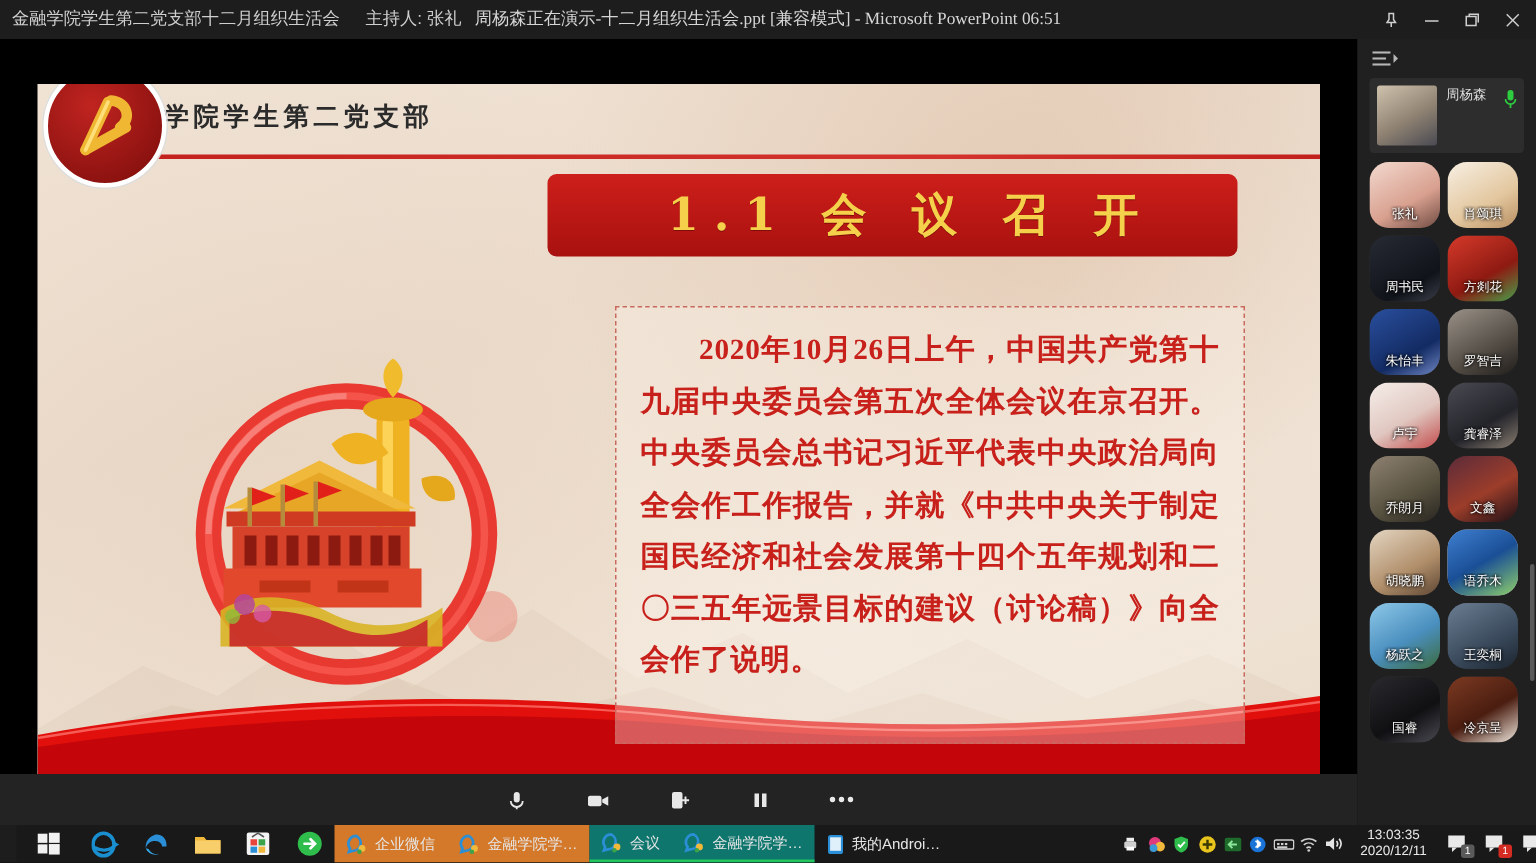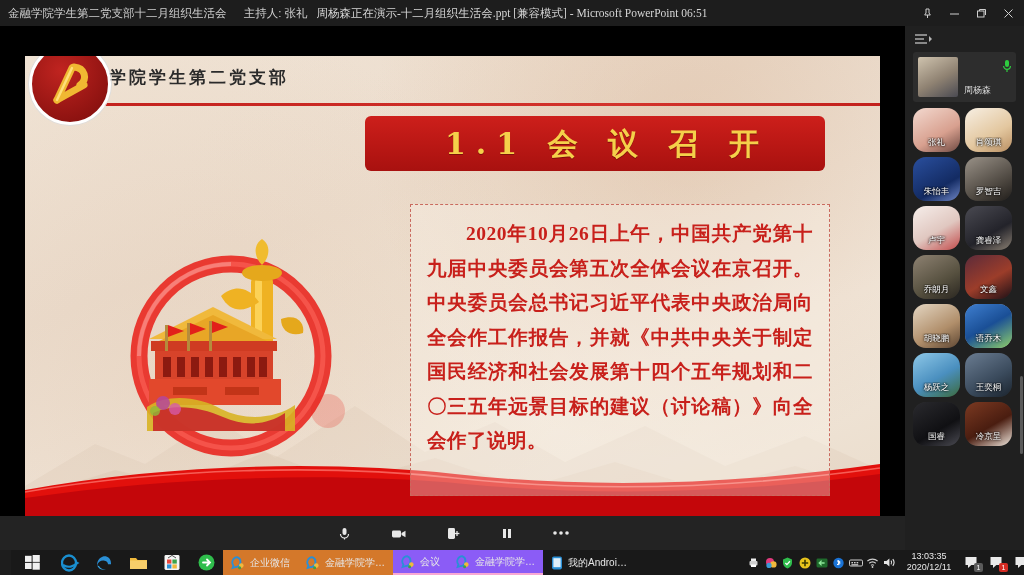--- a/index.html
+++ b/index.html
@@ -27,21 +27,21 @@
   
   #sidebar{ position:absolute; right:0; top:26px; width:119px; height:524px;
     background:#202020; }
   #sb-top{ height:26px; position:relative; }
   #sb-menu{ position:absolute; left:9px; top:6px; width:18px; height:14px; }
   #roster{ position:absolute; left:0; top:26px; width:119px; height:498px;
     overflow:hidden; }
   .rowgrid{ display:flex; gap:5px; padding:0 8px 5px 8px; }
   
   .speaker{ position:relative; margin:0 8px 6px 8px; height:50px;
-    background:#2d2d2d; border-radius:3px; display:flex; align-items:flex-end;
+    background:#2d2d2d; border-radius:3px; display:flex; align-items:flex-start;
     padding:5px; }
   .speaker .thumb{ width:40px; height:40px; border-radius:2px; flex:0 0 40px; }
   .speaker .nm{ font-size:9px; color:#dcdcdc; margin-left:6px;
     white-space:nowrap; overflow:hidden; }
   .speaker .mic{ position:absolute; right:5px; top:8px; width:8px; height:13px; }
 
   .pcard{ position:relative; width:47px; height:44px; border-radius:13px;
     overflow:hidden; background:#2b2b2b; }
   .pcard.active{ outline:1.5px solid #b9c4d6; outline-offset:-1.5px; }
   .pcard .ava{ position:absolute; inset:0; }
@@ -113,21 +113,21 @@
   #taskbar{ position:absolute; left:11px; bottom:0; width:1024px; height:25px;
     background:#191919; display:flex; align-items:center; }
   #startbtn{ width:42px; height:25px; display:flex; align-items:center;
     justify-content:center; }
   .tbicon{ width:34px; height:25px; display:flex; align-items:center;
     justify-content:center; }
   .tbtask{ height:25px; display:flex; align-items:center; gap:5px;
     padding:0 8px; max-width:98px; font-size:10px; color:#e6e6e6;
     white-space:nowrap; overflow:hidden; }
   .tbtask.hl{ background:#d4782a; }
-  .tbtask.act{ background:#8b5cf6; border-bottom:2px solid #f9a8d4; }
+  .tbtask.act{ background:#0f766e; border-bottom:2px solid #22c55e; }
   .tbtask .lbl{ overflow:hidden; text-overflow:ellipsis; }
   #tray{ margin-left:auto; display:flex; align-items:center; height:25px; }
   #tray .tico{ width:17px; height:25px; display:flex; align-items:center;
     justify-content:center; }
   #clock{ width:62px; height:25px; font-size:9px; color:#e9e9e9; line-height:11px;
     text-align:center; padding-top:1px; }
   .msgico{ width:25px; height:25px; position:relative; display:flex;
     align-items:center; justify-content:center; }
   .badge{ position:absolute; right:2px; bottom:3px; min-width:9px; height:9px;
     border-radius:2px; background:#d42b23; color:#fff; font-size:7px;
@@ -332,20 +332,30 @@
               <div class="ava" style="background: linear-gradient(150deg, rgb(243, 217, 207), rgb(216, 160, 143) 60%, rgb(111, 74, 66));"></div>
               <div class="nm">张礼</div>
             </div>
             <div class="pcard">
               <div class="ava" style="background: linear-gradient(150deg, rgb(247, 239, 227), rgb(227, 199, 159) 60%, rgb(185, 143, 98));"></div>
               <div class="nm">肖颂琪</div>
             </div>
           </div>
           <div class="rowgrid">
             <div class="pcard">
+              <div class="ava" style="background: linear-gradient(150deg, rgb(38, 42, 51), rgb(17, 19, 26) 70%, rgb(59, 63, 74));"></div>
+              <div class="nm">周书民</div>
+            </div>
+            <div class="pcard">
+              <div class="ava" style="background: linear-gradient(150deg, rgb(214, 58, 42), rgb(142, 26, 18) 60%, rgb(70, 160, 74));"></div>
+              <div class="nm">方剡花</div>
+            </div>
+          </div>
+          <div class="rowgrid">
+            <div class="pcard">
               <div class="ava" style="background: linear-gradient(150deg, rgb(42, 79, 158), rgb(19, 43, 99) 65%, rgb(111, 134, 196));"></div>
               <div class="nm">朱怡丰</div>
             </div>
             <div class="pcard">
               <div class="ava" style="background: linear-gradient(150deg, rgb(154, 146, 136), rgb(77, 71, 64) 65%, rgb(32, 29, 26));"></div>
               <div class="nm">罗智吉</div>
             </div>
           </div>
           <div class="rowgrid">
             <div class="pcard">

